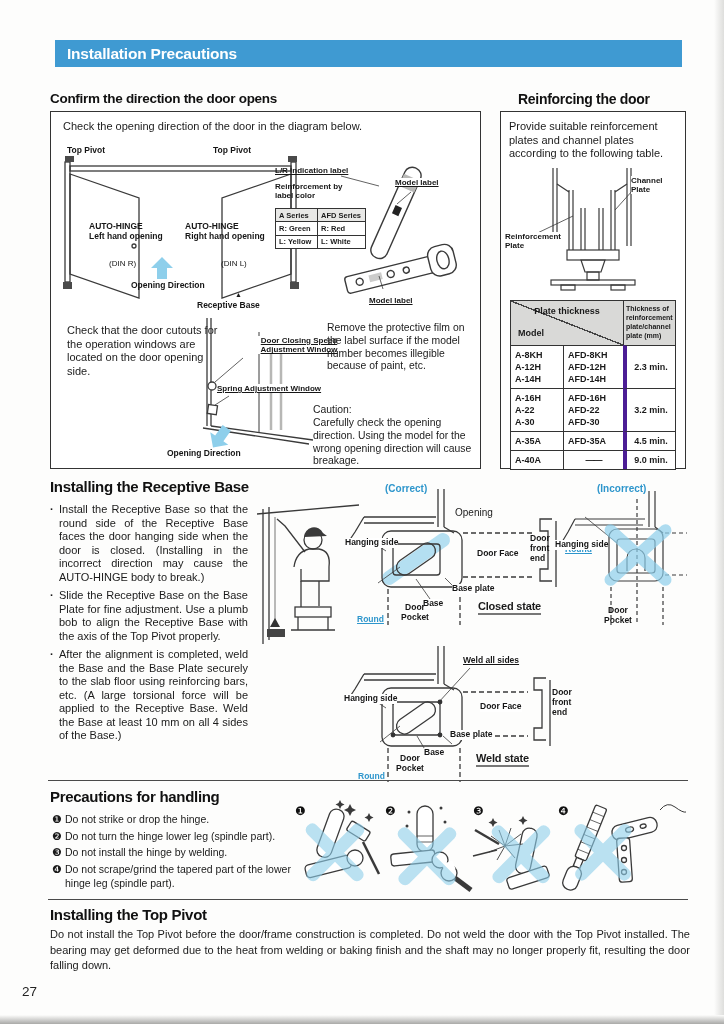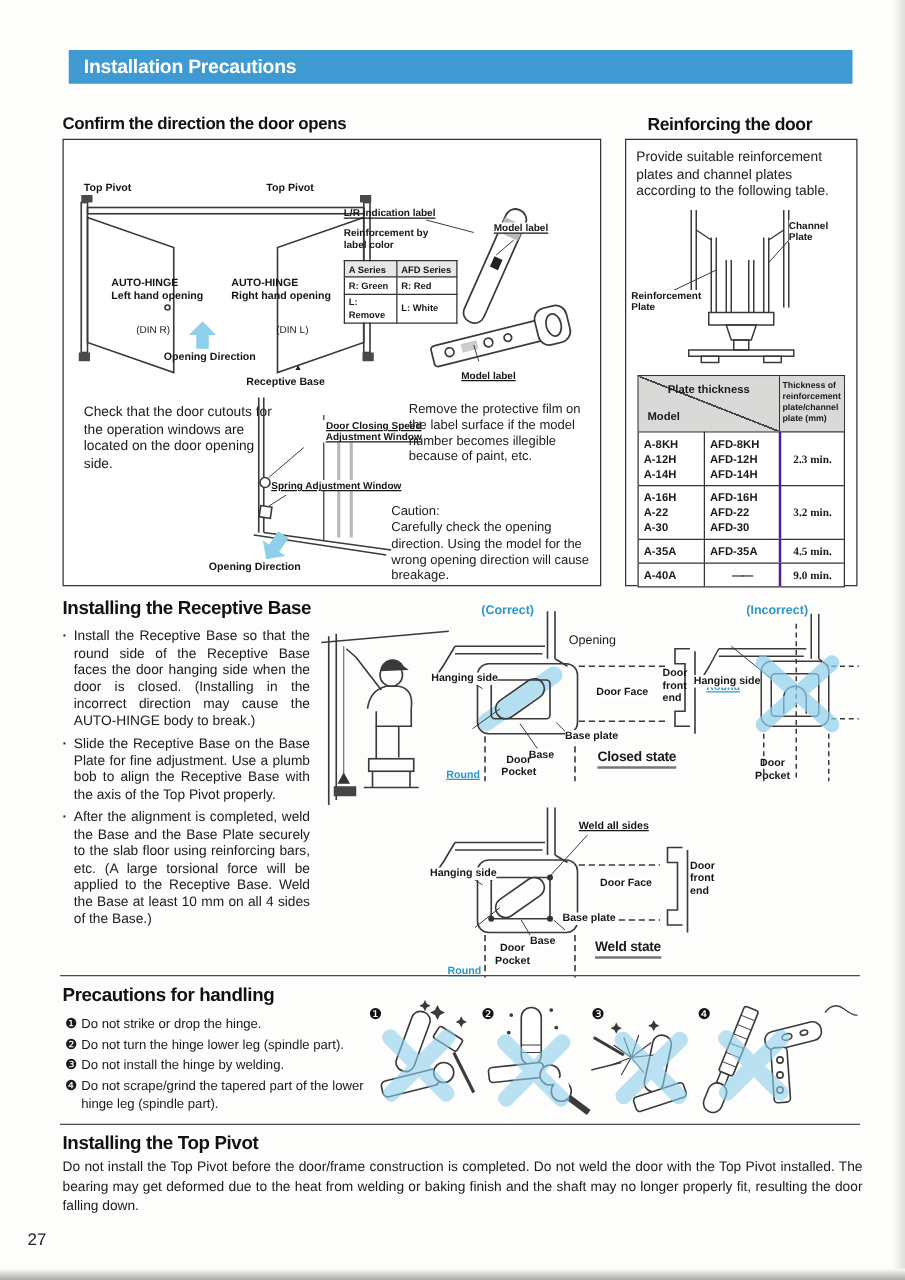--- a/index.html
+++ b/index.html
@@ -30,21 +30,21 @@
   .cap{font-size:10px;font-weight:bold;color:var(--label-blue);}
   .rule{height:1px;background:#4a4a4a;}
   
   .mini-table{border-collapse:collapse;font-size:7.5px;font-weight:bold;}
   .mini-table td{border:1px solid #333;padding:1.5px 3px;background:#fff;line-height:1.25;}
   .mini-table tr.mh td{background:#e8e8e6;}
   
   .ptable{display:grid;grid-template-columns:52px 60px 52px;border:1.2px solid #333;background:#fff;width:166px;}
   .pc{font-size:9px;font-weight:bold;line-height:12px;padding:3px 4px;border-top:1px solid #333;white-space:pre-line;}
   .pc.c2{border-left:1px solid #333;}
-  .pc.c3{border-left:2px solid #4c1d95;display:flex;align-items:center;justify-content:center;padding:2px;font-family:Liberation Serif, serif;}
+  .pc.c3{border-left:4px solid #4c1d95;display:flex;align-items:center;justify-content:center;padding:2px;}
   .ph{grid-column:1/3;background:#d9d9d7;position:relative;min-height:44px;border-top:none;
       background-image:linear-gradient(to top right,transparent calc(50% - 0.7px),#444 calc(50% - 0.7px),#444 calc(50% + 0.7px),transparent calc(50% + 0.7px));}
   .ph .pt{position:absolute;top:4px;left:0;right:0;text-align:center;font-size:9px;font-weight:bold;}
   .ph .pm{position:absolute;bottom:6px;left:7px;font-size:9px;font-weight:bold;}
   .phr{background:#d9d9d7;border-top:none;border-left:1px solid #333;font-size:7px;font-weight:bold;line-height:9px;padding:3px 2px;white-space:pre-line;text-align:left;}
   .nodash{white-space:nowrap;letter-spacing:-1px;}
   
   .bullet{display:flex;margin-bottom:5px;}
   .bmark{width:9px;flex:none;font-weight:bold;font-size:11px;line-height:13.5px;}
   .btext{font-size:11px;line-height:13.5px;text-align:justify;}
@@ -64,20 +64,21 @@
   <div class="abs" style="left:0;top:1015px;width:724px;height:9px;background:linear-gradient(#fdfdfc,#a9a9a7);"></div>
 
   <div class="abs hbar" style="left:55px;top:40px;width:627px;height:27px;">
     <span>Installation Precautions</span>
   </div>
 
   <div class="abs h2" style="left:50px;top:91px;">Confirm the direction the door opens</div>
   <div class="abs h2" style="left:518px;top:91px;font-size:14px;">Reinforcing the door</div>
 
   <div class="abs box" style="left:50px;top:111px;width:431px;height:358px;">
+    <div class="abs body-txt" style="left:12px;top:8px;width:400px;">Check the opening direction of the door in the diagram below.</div>
 
     <svg class="abs" style="left:8px;top:42px;" width="255" height="150" viewBox="0 0 255 150">
       <g stroke="#3a3a3a" stroke-width="1.3" fill="none">
         <rect x="6" y="8" width="5" height="120"></rect>
         <rect x="232" y="8" width="5" height="120"></rect>
         <rect x="11" y="12" width="221" height="5"></rect>
         <polygon points="11,20 80,44 80,144 11,120"></polygon>
         <polygon points="232,20 163,44 163,144 232,120"></polygon>
         <circle cx="75" cy="92" r="2"></circle>
       </g>
@@ -110,21 +111,21 @@
       <tbody>
           <tr class="mh">
         <td style="width:42px;">A Series</td>
         <td style="width:48px;">AFD Series</td>
       </tr>
       <tr>
         <td>R: Green</td>
         <td>R: Red</td>
       </tr>
       <tr>
-        <td>L: Remove</td>
+        <td>L: Yellow</td>
         <td>L: White</td>
       </tr>
     </tbody>
       </table>
 
     <svg class="abs" style="left:288px;top:52px;" width="125" height="145" viewBox="0 0 125 145">
       <g stroke="#3a3a3a" stroke-width="1.4" fill="#fff">
         <g transform="rotate(24 57 50)">
           <rect x="48" y="0" width="17" height="98" rx="8"></rect>
           <rect x="48" y="10" width="17" height="13" fill="#b9b9b7" stroke="none"></rect>

